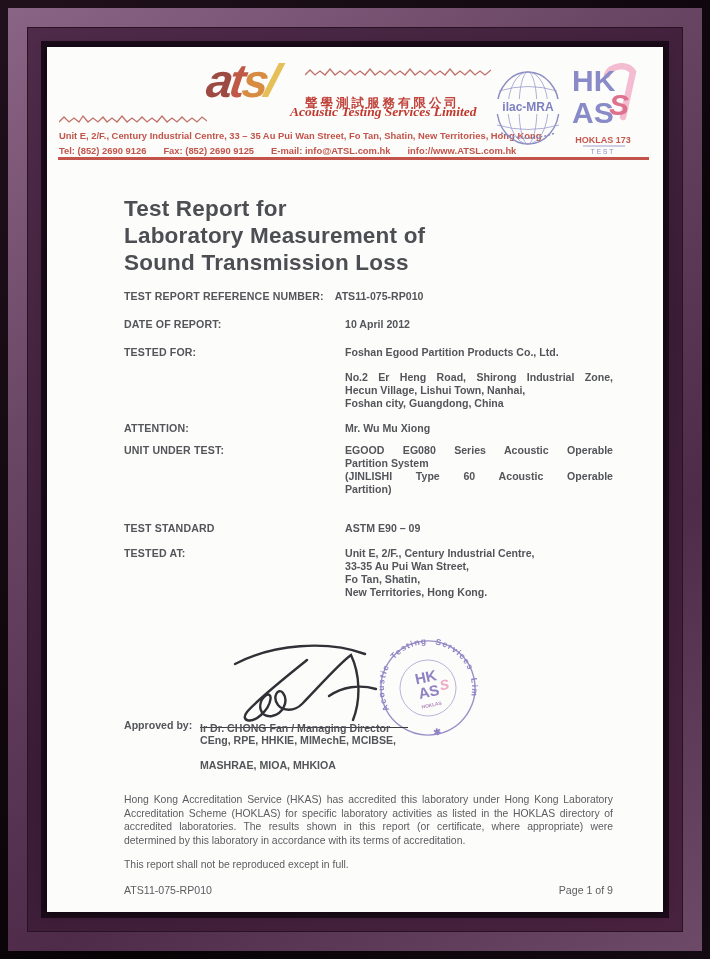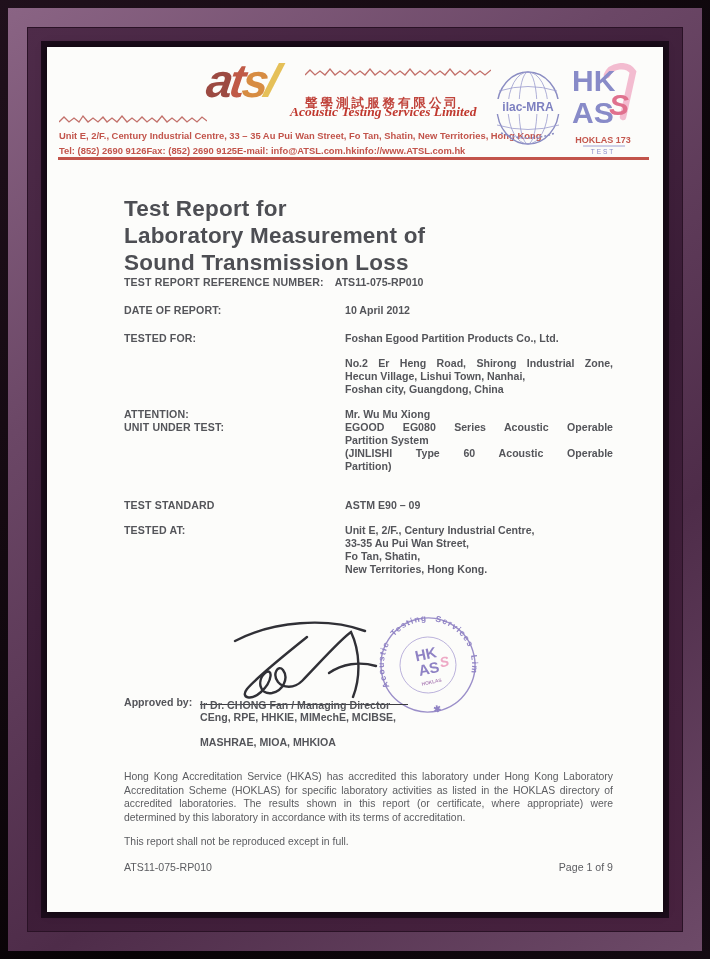--- a/index.html
+++ b/index.html
@@ -19,33 +19,33 @@
   .wave-left{left:12px;top:66px}
   .wave-right{left:258px;top:20px}
   .atsl{position:absolute;left:160px;top:10px;font-size:47px;font-weight:800;font-style:italic;letter-spacing:-3px;transform:skewX(-8deg);line-height:1}
   .atsl span:nth-child(1){color:#9c4a42}
   .atsl span:nth-child(2){color:#c05a47}
   .atsl span:nth-child(3){color:#d78c42}
   .atsl span:nth-child(4){color:#e5c058;transform:skewX(-10deg);display:inline-block}
   .cname{position:absolute;left:258px;top:48px;font-size:12.5px;font-weight:700;letter-spacing:3px;color:#c0443c;white-space:nowrap}
   .ename{position:absolute;left:243px;top:57px;font-family:"Liberation Serif",serif;font-style:italic;font-weight:700;font-size:13.5px;color:#c0392f;white-space:nowrap}
   .addr{position:absolute;left:12px;top:83px;font-size:9.4px;font-weight:700;color:#c2544b;white-space:nowrap}
-  .contact{position:absolute;left:12px;top:98px;display:flex;font-size:9.4px;font-weight:700;color:#c2544b;white-space:nowrap}
+  .contact{position:absolute;left:12px;top:98px;display:flex;gap:17px;font-size:9.4px;font-weight:700;color:#c2544b;white-space:nowrap}
   .ilac{position:absolute;left:448px;top:22px}
   .hkas{position:absolute;left:520px;top:16px}
   .rule{position:absolute;left:11px;right:14px;top:110px;height:2.5px;background:#c2544b}
 
   
   .docbody{position:absolute;top:114px;left:0;right:0;bottom:0;padding:0 50px 0 77px;color:#54555a}
   .title{margin-top:34px;font-size:22.5px;font-weight:700;color:#4d4e53;line-height:27px;letter-spacing:.2px}
   .row{display:grid;grid-template-columns:221px 1fr;font-size:10.6px;font-weight:700;line-height:13px}
   .row-flex{display:flex;gap:11px;font-size:10.6px;font-weight:700;line-height:13px}
   .lbl{letter-spacing:.15px}
   .just{text-align:justify;text-align-last:justify}
-  .m14{}.m15{margin-top:15px}.m12{margin-top:12px}.m9{}
+  .m14{margin-top:14px}.m15{margin-top:15px}.m12{margin-top:12px}.m9{margin-top:9px}
   .m26{margin-top:26px}
 
   
   .sig-block{position:relative;margin-top:43px;height:135px;font-size:10.6px;font-weight:700}
   .approved{position:absolute;left:0;top:77px}
   .stamp{position:absolute;left:248px;top:-10px;transform:rotate(-12deg)}
   .sig-ink{position:absolute;left:63px;top:-4px}
   .sig-line{position:absolute;left:76px;top:85px;width:208px;border-bottom:1.6px solid #3c3c40}
   .sig-name{position:absolute;left:76px;top:80px;white-space:nowrap}
   .sig-q1{position:absolute;left:76px;top:92px;white-space:nowrap}

